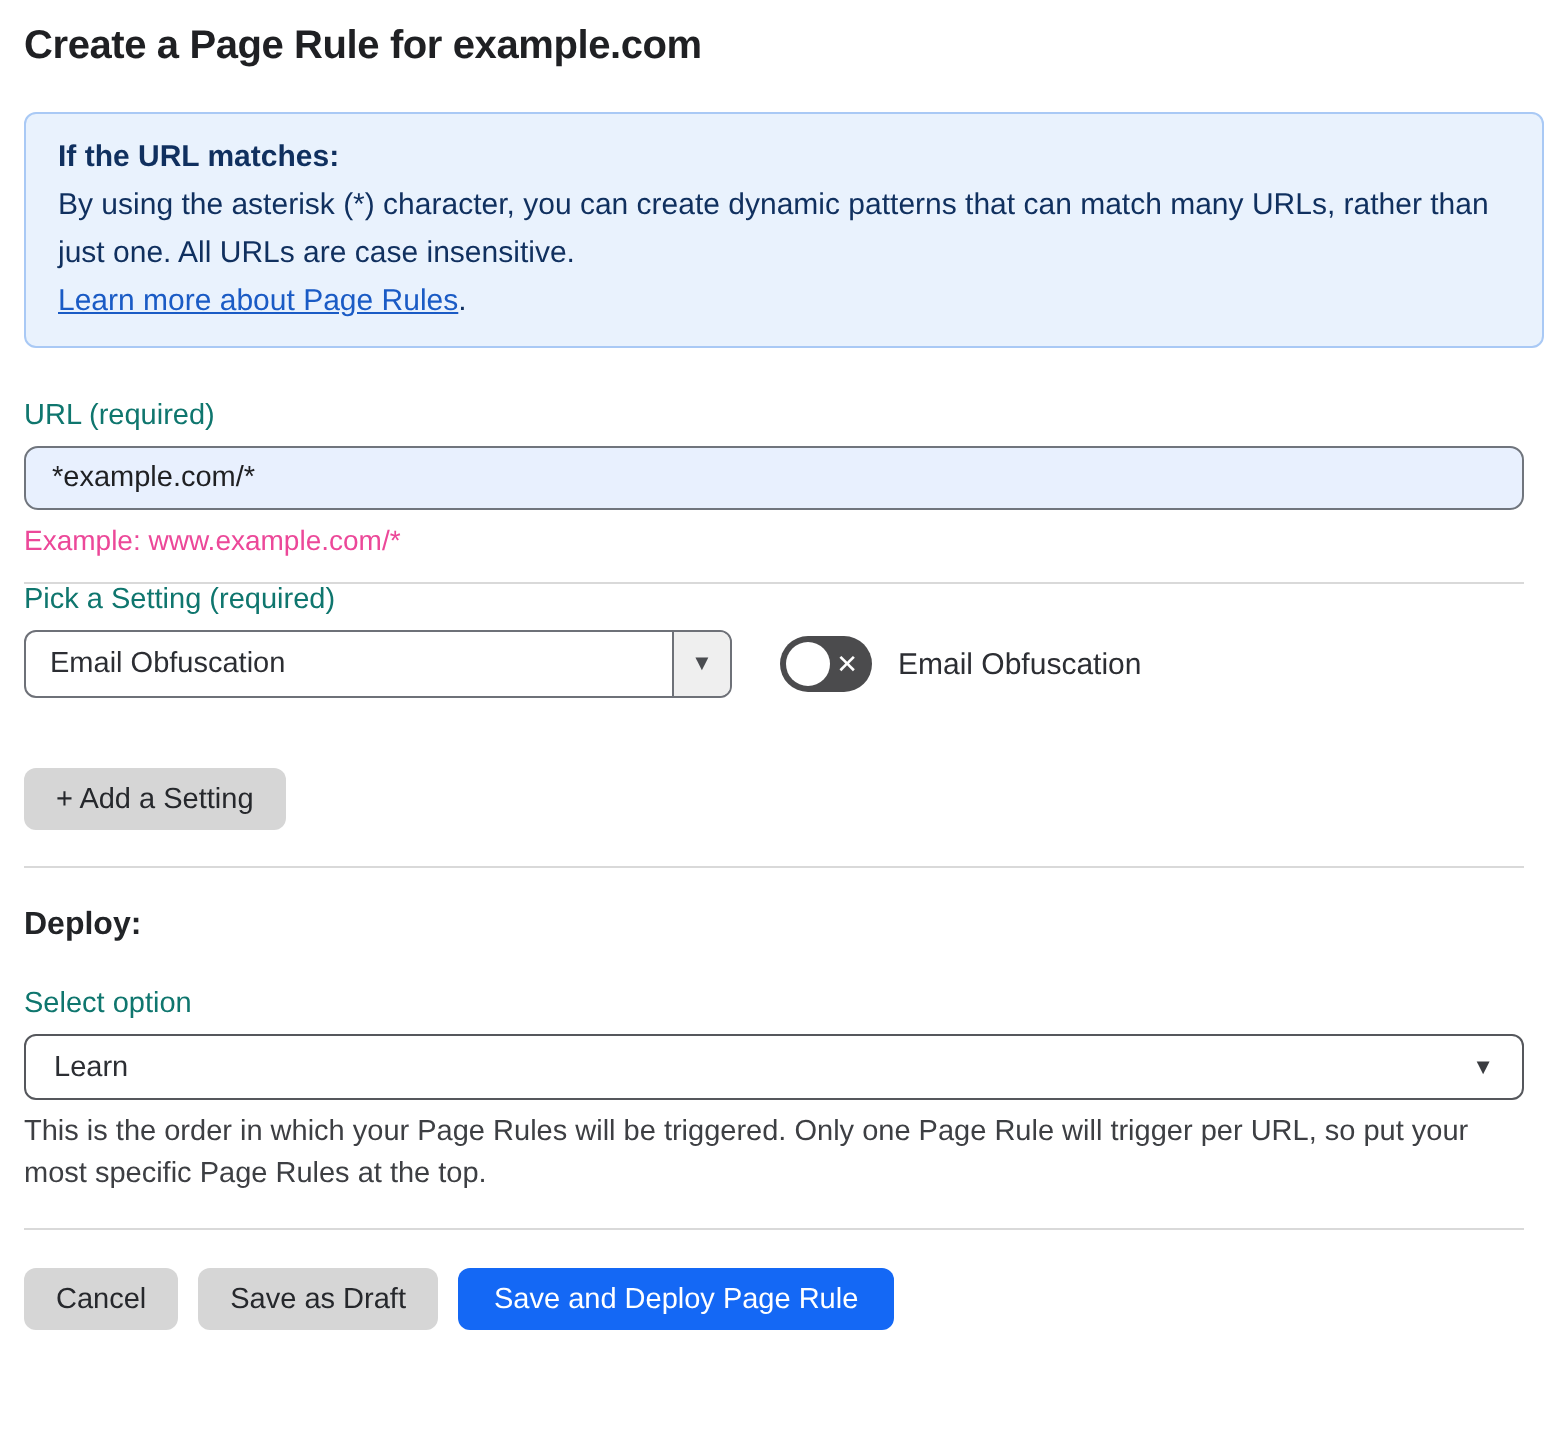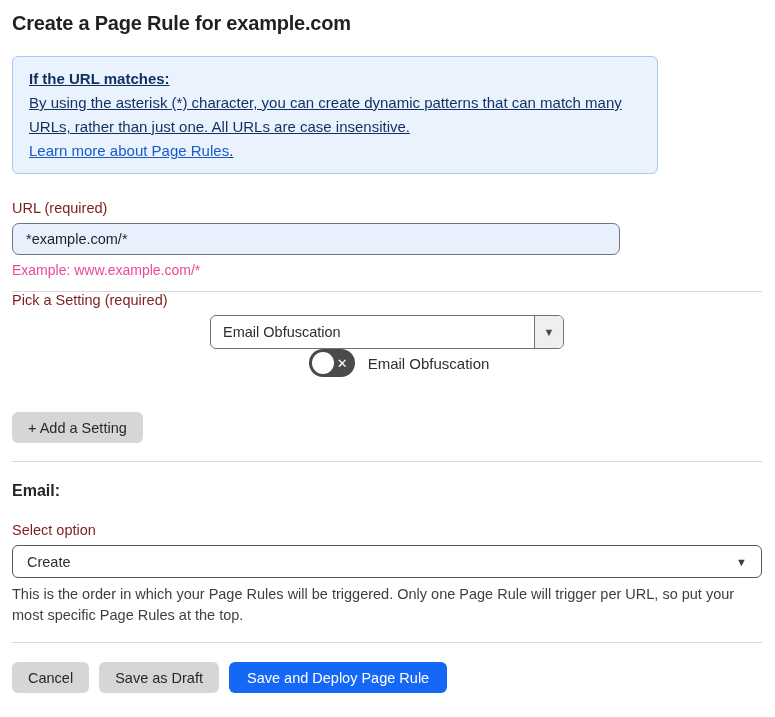--- a/index.html
+++ b/index.html
@@ -19,44 +19,43 @@
     color: #1f2023;
     letter-spacing: -0.2px;
     margin-bottom: 21px;
   }
 
   .info-box {
     background: #e9f2fd;
     border: 1px solid #a9c9f5;
     border-radius: 6px;
     padding: 10px 16px;
-    width: 646px;
+    width: 760px;
     color: #10305f;
     font-size: 15px;
     line-height: 24px;
     margin-bottom: 26px;
-    text-decoration: underline;
   }
   .info-box .info-heading { font-weight: 700; }
   .info-box a.info-link {
     color: #1a5bc5;
     text-decoration: underline;
     cursor: pointer;
   }
   .info-box .info-period { color: #10305f; }
 
   .field-label {
     font-size: 14.5px;
-    color: #7f1d1d;
+    color: #0f766e;
     margin-bottom: 7px;
     display: block;
   }
 
   .url-input {
-    width: 608px;
+    width: 750px;
     height: 32px;
     background: #e8f0fe;
     border: 1px solid #70757d;
     border-radius: 7px;
     padding: 0 13px;
     font-size: 14.5px;
     font-family: "Liberation Sans", sans-serif;
     color: #1f2023;
     outline: none;
     display: block;
@@ -75,21 +74,21 @@
     width: 750px;
   }
 
   .section-heading {
     font-size: 16px;
     font-weight: 700;
     color: #222427;
     margin: 26px 0 23px 0;
   }
 
-  .setting-row { display: flex; align-items: center; flex-direction: column; }
+  .setting-row { display: flex; align-items: center; }
 
   .select-control {
     display: flex;
     align-items: stretch;
     border: 1px solid #6e7178;
     border-radius: 6px;
     background: #ffffff;
     height: 34px;
     overflow: hidden;
     cursor: pointer;
@@ -235,26 +234,26 @@
         <span class="toggle-x">✕</span>
       </div>
       <span class="toggle-label">Email Obfuscation</span>
     </div>
   </div>
 
   <button class="btn btn-gray btn-add">+ Add a Setting</button>
 
   <hr class="divider">
 
-  <div class="section-heading order-heading">Email:</div>
+  <div class="section-heading order-heading">Deploy:</div>
 
   <label class="field-label">Select option</label>
 
   <div class="order-select">
-    <span>Create</span>
+    <span>Learn</span>
     <span class="order-arrow">▼</span>
   </div>
 
   <div class="order-help">This is the order in which your Page Rules will be triggered. Only one Page Rule will trigger per URL, so put your most specific Page Rules at the top.</div>
 
   <hr class="divider footer-divider">
 
   <div class="footer-actions">
     <button class="btn btn-gray">Cancel</button>
     <button class="btn btn-gray">Save as Draft</button>

